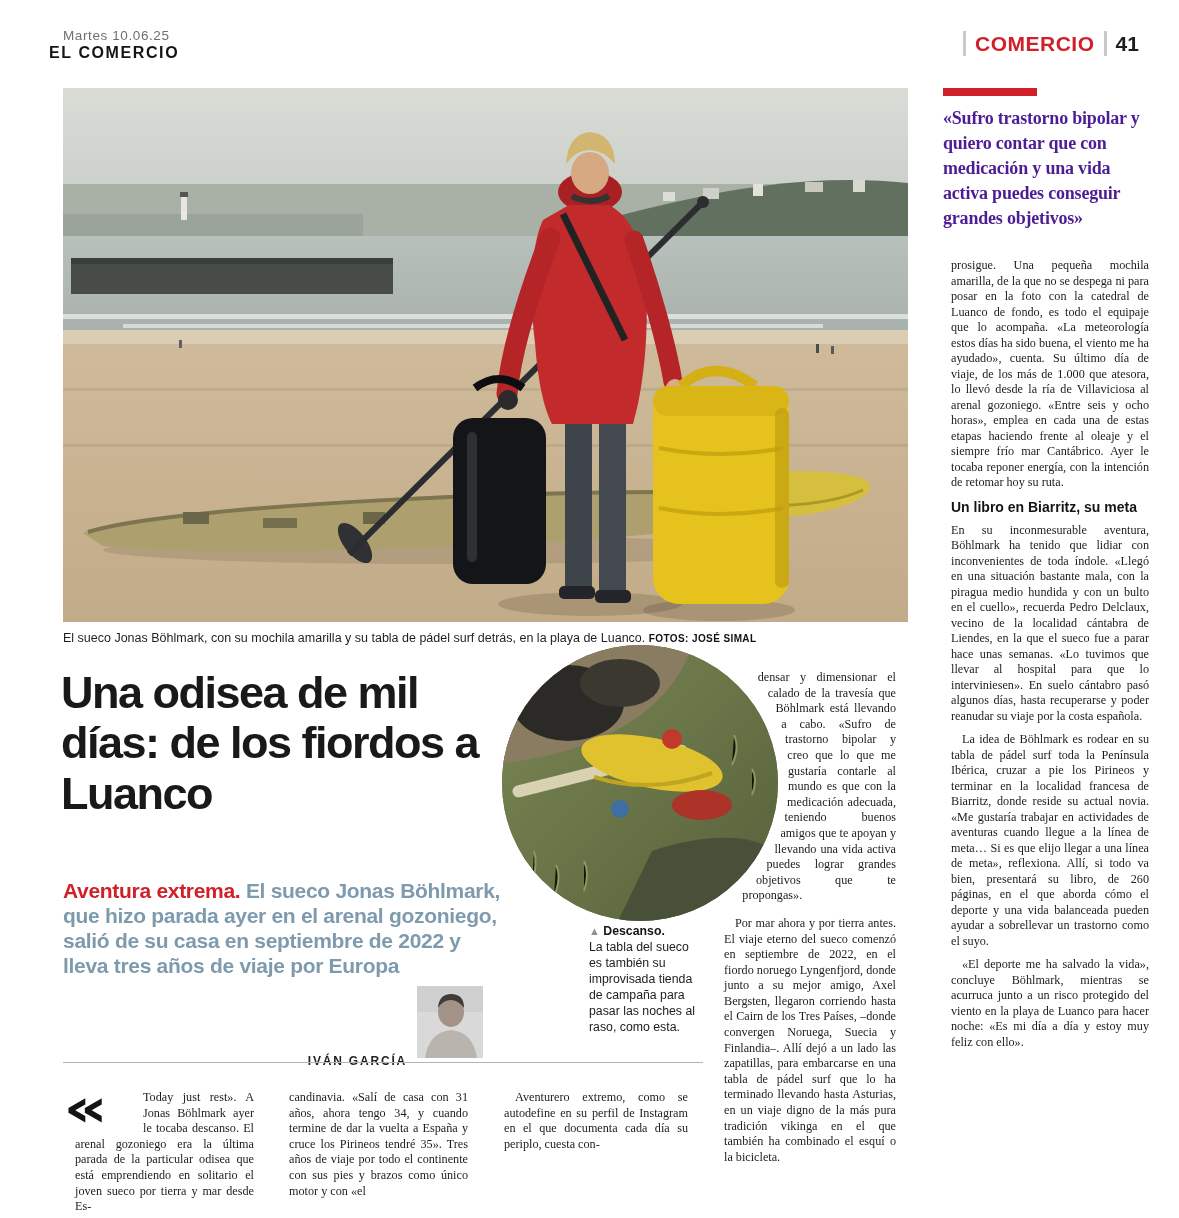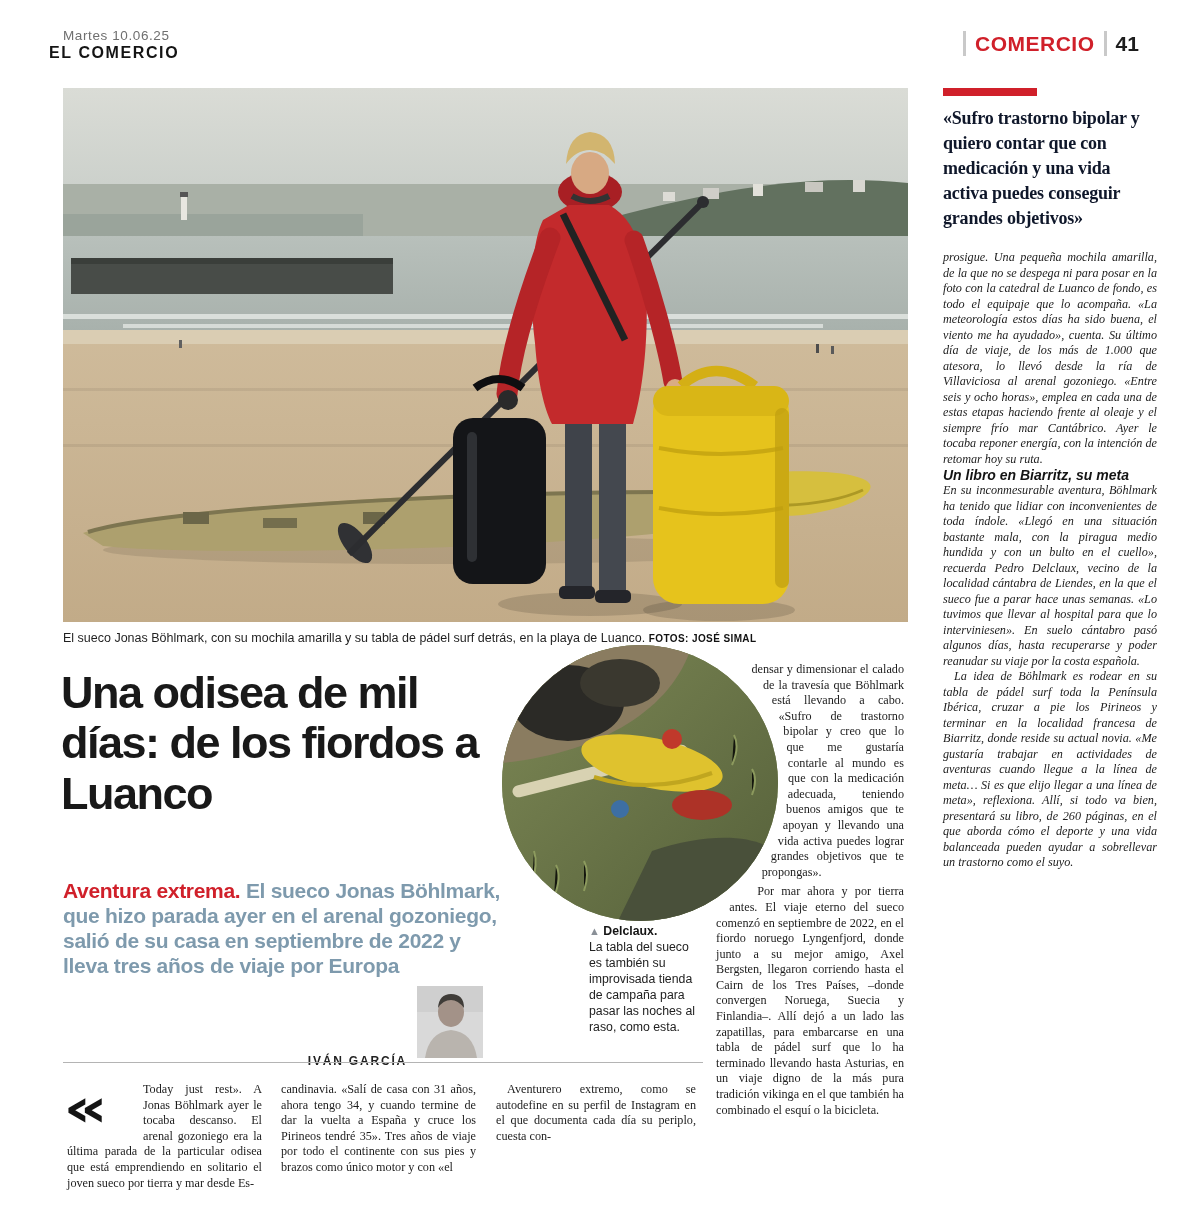--- a/index.html
+++ b/index.html
@@ -18,42 +18,42 @@
   .m-section { font:700 21px "Liberation Sans",sans-serif; color:#d0202a; letter-spacing:.5px; }
   .m-page { font:700 21px "Liberation Sans",sans-serif; color:#1d1d1d; }
 
   
   .photo-main { left:63px; top:88px; width:845px; height:534px; overflow:hidden; background:#c9cdc8; }
   .caption-main { left:63px; top:631px; width:845px; font:400 12.5px "Liberation Sans",sans-serif; color:#1f1f1f; }
   .caption-credit { font:700 10px "Liberation Sans",sans-serif; color:#111; letter-spacing:.4px; }
 
   
   .pq-bar { left:943px; top:88px; width:94px; height:8px; background:#d0202a; }
-  .pull-quote { left:943px; top:106px; width:216px; font:700 18px/25px "Liberation Serif",serif; color:#0f172a; letter-spacing:-.2px; }
+  .pull-quote { left:943px; top:106px; width:216px; font:700 18px/25px "Liberation Serif",serif; color:#4c1d95; letter-spacing:-.2px; }
   .rc-body { left:943px; top:250px; width:214px; font:400 12.2px/15.5px "Liberation Serif",serif;
              text-align:justify; color:#1c1c1c; hyphens:auto; }
-  .rc-body p { margin:0;font-style:italic; }
+  .rc-body p { margin:8px; }
   .rc-subhead { font:700 14px "Liberation Sans",sans-serif; color:#141414; margin:9px 0 3px 0; text-align:left; }
   .ind { text-indent:11px; }
 
   
   .headline { left:61px; top:668px; width:430px; font:700 45px/1.12 "Liberation Sans",sans-serif;
               color:#191919; letter-spacing:-1.5px; }
   .standfirst { left:63px; top:878px; width:438px; font:700 21px/25px "Liberation Sans",sans-serif; letter-spacing:-.3px; }
   .sf-kicker { color:#d0202a; }
   .sf-text { color:#7e9aad; }
   .byline { left:225px; top:1030px; width:182px; text-align:right;
             font:700 12px "Liberation Sans",sans-serif; letter-spacing:1.8px; color:#222;margin-top:24px; }
   .byline-photo { left:417px; top:986px; width:66px; height:72px; overflow:hidden; background:#dcdcdc; }
   .rule-main { left:63px; top:1062px; width:640px; height:1px; background:#b4b4b4; }
 
   
   .col { position:absolute; top:1078px; width:203px; font:400 12.2px/15.6px "Liberation Serif",serif;
          text-align:justify; hyphens:auto; color:#1c1c1c; }
-  .col p { margin:4px; }
+  .col p { margin:12px; }
   .col1 { left:63px; }
   .col2 { left:277px; }
   .col3 { left:492px; width:208px; }
   .col4 { left:712px; top:658px; width:196px; height:560px; }
   .drop-quote { float:left; width:76px; height:48px; margin:8px 4px 0 0;
                 font:700 54px/44px "DejaVu Sans",sans-serif; color:#141414;
                 transform:scaleX(1.3); transform-origin:left center; }
   .circle-spacer { float:left; width:82px; height:252px;
                    shape-outside:circle(150px at -80px 120px); shape-margin:6px; }
 
@@ -167,20 +167,21 @@
   <span>El sueco Jonas Böhlmark, con su mochila amarilla y su tabla de pádel surf detrás, en la playa de Luanco. </span><span class="caption-credit">FOTOS: JOSÉ SIMAL</span>
 </div>
 
 <div class="abs pq-bar"></div>
 <div class="abs pull-quote">«Sufro trastorno bipolar y quiero contar que con medicación y una vida activa puedes conseguir grandes objetivos»</div>
 <div class="abs rc-body">
   <p>prosigue. Una pequeña mochila amarilla, de la que no se despega ni para posar en la foto con la catedral de Luanco de fondo, es todo el equipaje que lo acompaña. «La meteorología estos días ha sido buena, el viento me ha ayudado», cuenta. Su último día de viaje, de los más de 1.000 que atesora, lo llevó desde la ría de Villaviciosa al arenal gozoniego. «Entre seis y ocho horas», emplea en cada una de estas etapas haciendo frente al oleaje y el siempre frío mar Cantábrico. Ayer le tocaba reponer energía, con la intención de retomar hoy su ruta.</p>
   <p class="rc-subhead">Un libro en Biarritz, su meta</p>
   <p>En su inconmesurable aventura, Böhlmark ha tenido que lidiar con inconvenientes de toda índole. «Llegó en una situación bastante mala, con la piragua medio hundida y con un bulto en el cuello», recuerda Pedro Delclaux, vecino de la localidad cántabra de Liendes, en la que el sueco fue a parar hace unas semanas. «Lo tuvimos que llevar al hospital para que lo interviniesen». En suelo cántabro pasó algunos días, hasta recuperarse y poder reanudar su viaje por la costa española.</p>
   <p class="ind">La idea de Böhlmark es rodear en su tabla de pádel surf toda la Península Ibérica, cruzar a pie los Pirineos y terminar en la localidad francesa de Biarritz, donde reside su actual novia. «Me gustaría trabajar en actividades de aventuras cuando llegue a la línea de meta… Si es que elijo llegar a una línea de meta», reflexiona. Allí, si todo va bien, presentará su libro, de 260 páginas, en el que aborda cómo el deporte y una vida balanceada pueden ayudar a sobrellevar un trastorno como el suyo.</p>
+  <p class="ind">«El deporte me ha salvado la vida», concluye Böhlmark, mientras se acurruca junto a un risco protegido del viento en la playa de Luanco para hacer noche: «Es mi día a día y estoy muy feliz con ello».</p>
 </div>
 
 <h1 class="abs headline">Una odisea de mil días: de los fiordos a Luanco</h1>
 <div class="abs standfirst">
   <span class="sf-kicker">Aventura extrema. </span><span class="sf-text">El sueco Jonas Böhlmark, que hizo parada ayer en el arenal gozoniego, salió de su casa en septiembre de 2022 y lleva tres años de viaje por Europa</span>
 </div>
 <div class="abs byline">IVÁN GARCÍA</div>
 <div class="abs byline-photo">
   <svg width="66" height="72" viewBox="0 0 66 72" xmlns="http://www.w3.org/2000/svg">
     <rect width="66" height="72" fill="#d9d9d9"></rect>
@@ -215,21 +216,21 @@
     <g stroke="#97a565" stroke-width="2" opacity="0.8">
       <path d="M30,240 q6,-22 2,-34"></path>
         <path d="M52,252 q8,-20 2,-32"></path>
       <path d="M82,246 q6,-18 0,-30"></path>
         <path d="M230,120 q8,-18 2,-30"></path>
       <path d="M250,150 q6,-16 0,-26"></path>
     </g>
   </svg>
 </div>
 <div class="abs inset-caption">
-  <span class="inset-marker">▲</span><span class="inset-lead"> Delclaux. </span><br>
+  <span class="inset-marker">▲</span><span class="inset-lead"> Descanso. </span><br>
   <span>La tabla del sueco es también su improvisada tienda de campaña para pasar las noches al raso, como esta.</span>
 </div>
 
 <div class="col col1">
   <span class="drop-quote">«</span>
   <p>Today just rest». A Jonas Böhlmark ayer le tocaba descanso. El arenal gozoniego era la última parada de la particular odisea que está emprendiendo en solitario el joven sueco por tierra y mar desde Es-</p>
 </div>
 <div class="col col2">
   <p>candinavia. «Salí de casa con 31 años, ahora tengo 34, y cuando termine de dar la vuelta a España y cruce los Pirineos tendré 35». Tres años de viaje por todo el continente con sus pies y brazos como único motor y con «el</p>
 </div>

